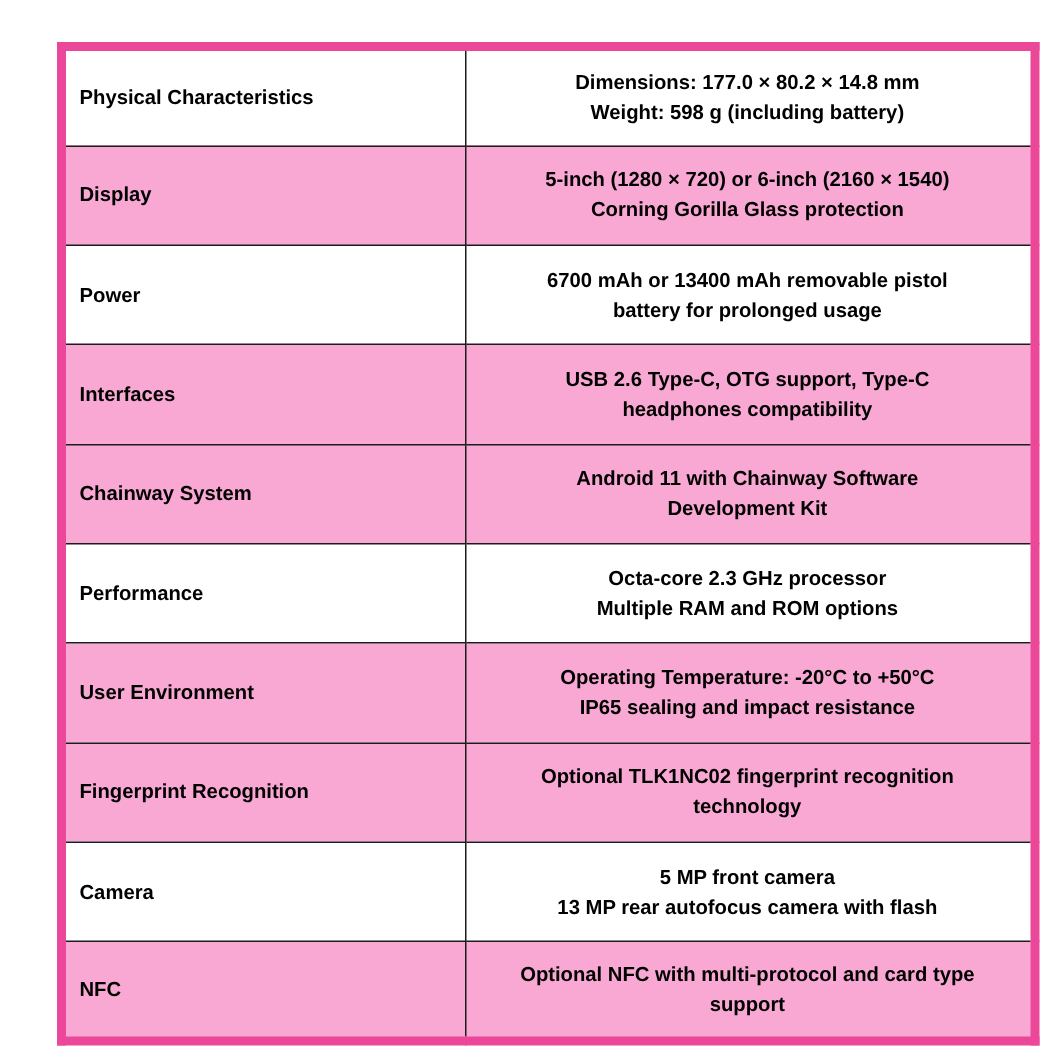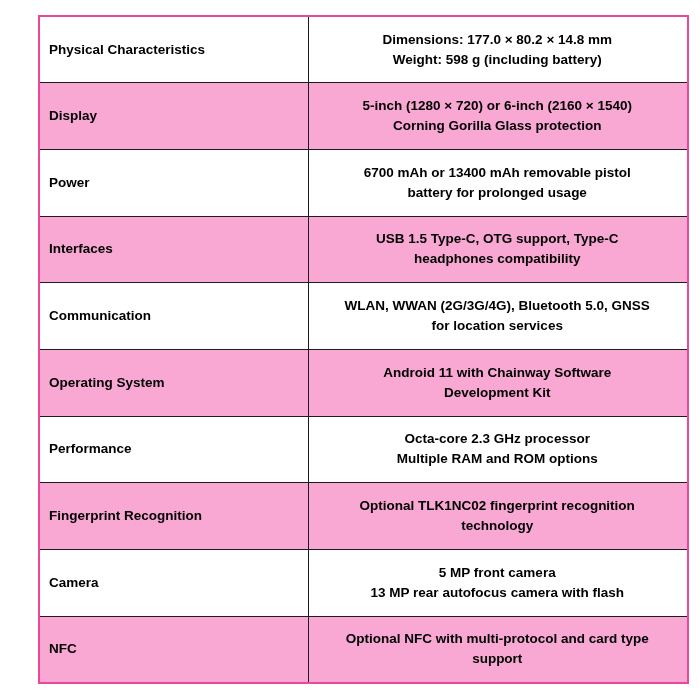--- a/index.html
+++ b/index.html
@@ -13,26 +13,26 @@
   .page {
     position: relative;
     width: 700px;
     height: 700px;
     background: #ffffff;
     overflow: hidden;
   }
   table.spec-table {
     position: absolute;
     left: 38px;
-    top: 15px;
+    top: 28px;
     width: 625px;
     height: 669px;
     border-collapse: collapse;
     table-layout: fixed;
-    border: 2px solid #ec4899;
+    border: 6px solid #ec4899;
     background: #ffffff;
   }
   table.spec-table td {
     border: 1px solid #1c1c1c;
     vertical-align: middle;
     font-size: 13.5px;
     font-weight: bold;
     color: #000000;
     line-height: 20px;
     padding: 6px 10px 6px 9px;
@@ -69,37 +69,37 @@
         <td class="value-cell">5-inch (1280 × 720) or 6-inch (2160 × 1540)
 Corning Gorilla Glass protection</td>
       </tr>
       <tr>
         <td class="label-cell">Power</td>
         <td class="value-cell">6700 mAh or 13400 mAh removable pistol
 battery for prolonged usage</td>
       </tr>
       <tr class="alt">
         <td class="label-cell">Interfaces</td>
-        <td class="value-cell">USB 1.5 Type-C, OTG support, Type-C
+        <td class="value-cell">USB 2.6 Type-C, OTG support, Type-C
 headphones compatibility</td>
       </tr>
-      <tr>
-        <td class="label-cell">Communication</td>
-        <td class="value-cell">WLAN, WWAN (2G/3G/4G), Bluetooth 5.0, GNSS
-for location services</td>
-      </tr>
       <tr class="alt">
-        <td class="label-cell">Operating System</td>
+        <td class="label-cell">Chainway System</td>
         <td class="value-cell">Android 11 with Chainway Software
 Development Kit</td>
       </tr>
       <tr>
         <td class="label-cell">Performance</td>
         <td class="value-cell">Octa-core 2.3 GHz processor
 Multiple RAM and ROM options</td>
+      </tr>
+      <tr class="alt">
+        <td class="label-cell">User Environment</td>
+        <td class="value-cell">Operating Temperature: -20°C to +50°C
+IP65 sealing and impact resistance</td>
       </tr>
       <tr class="alt">
         <td class="label-cell">Fingerprint Recognition</td>
         <td class="value-cell">Optional TLK1NC02 fingerprint recognition
 technology</td>
       </tr>
       <tr>
         <td class="label-cell">Camera</td>
         <td class="value-cell">5 MP front camera
 13 MP rear autofocus camera with flash</td>

